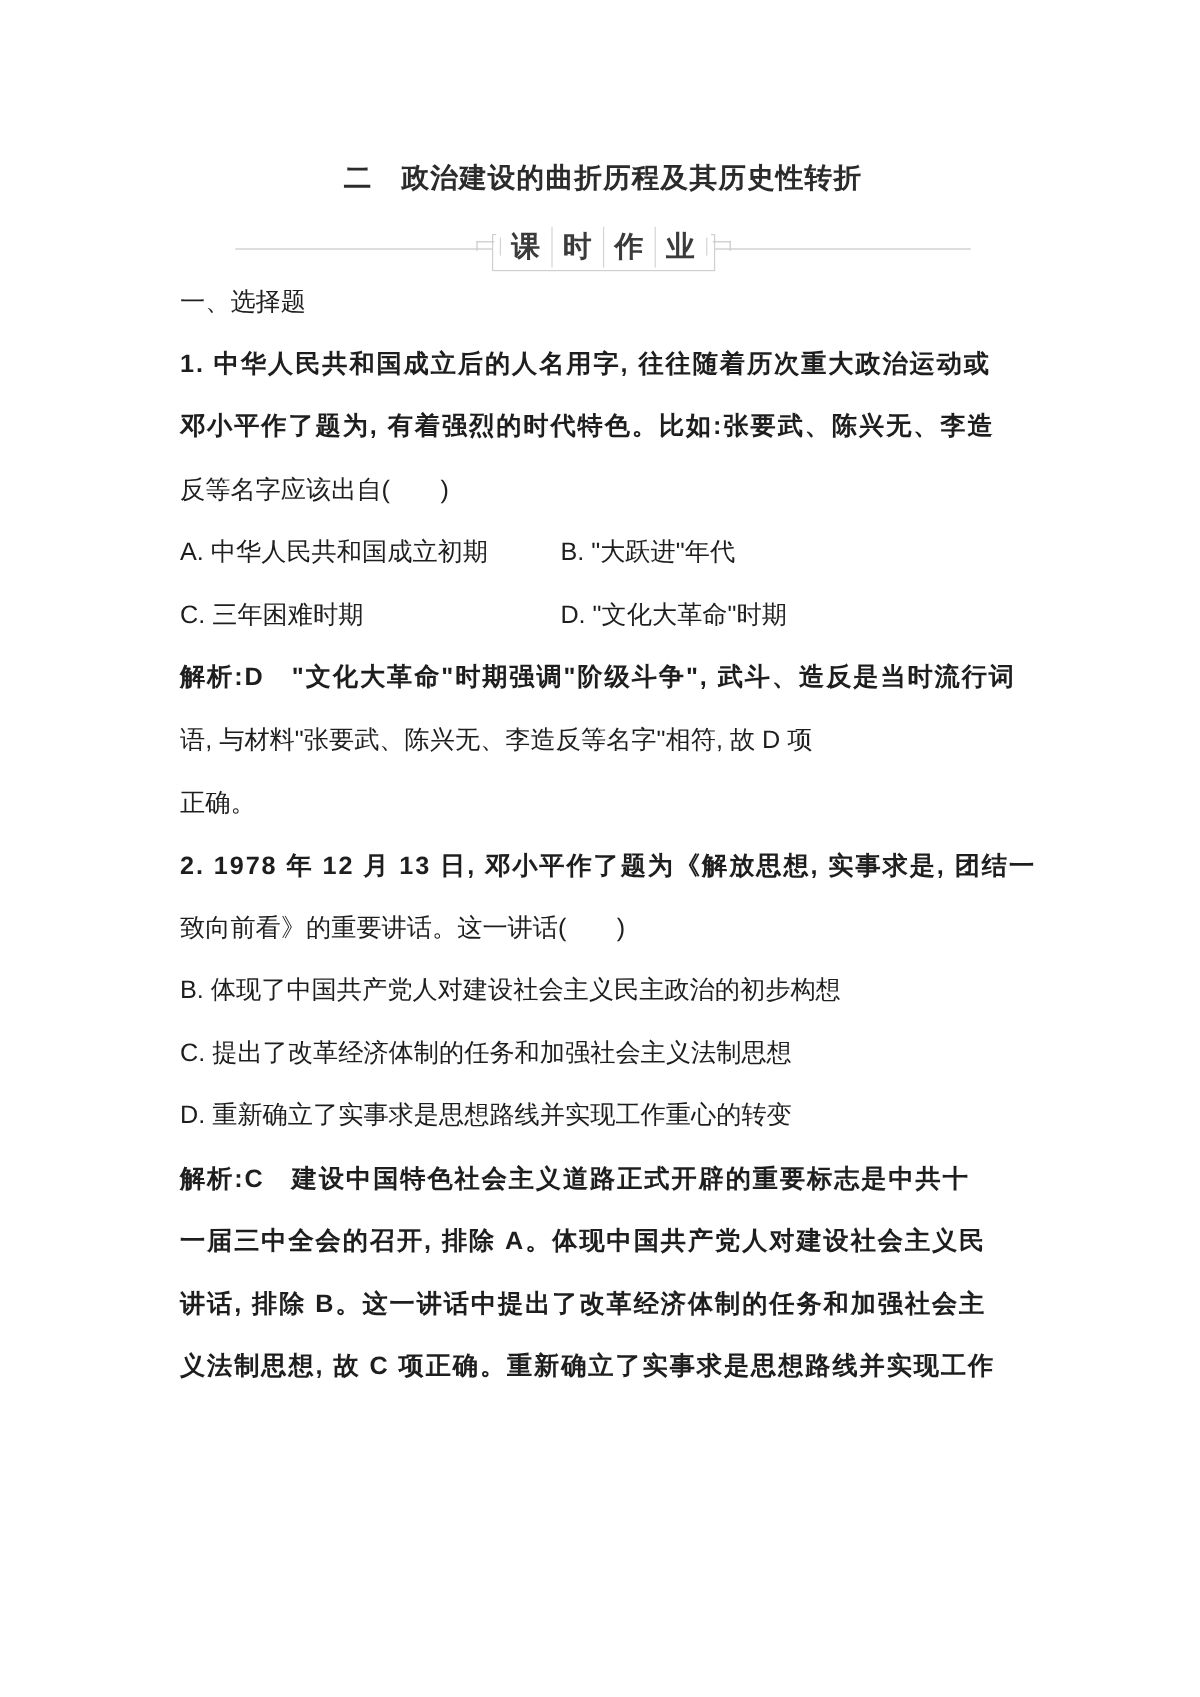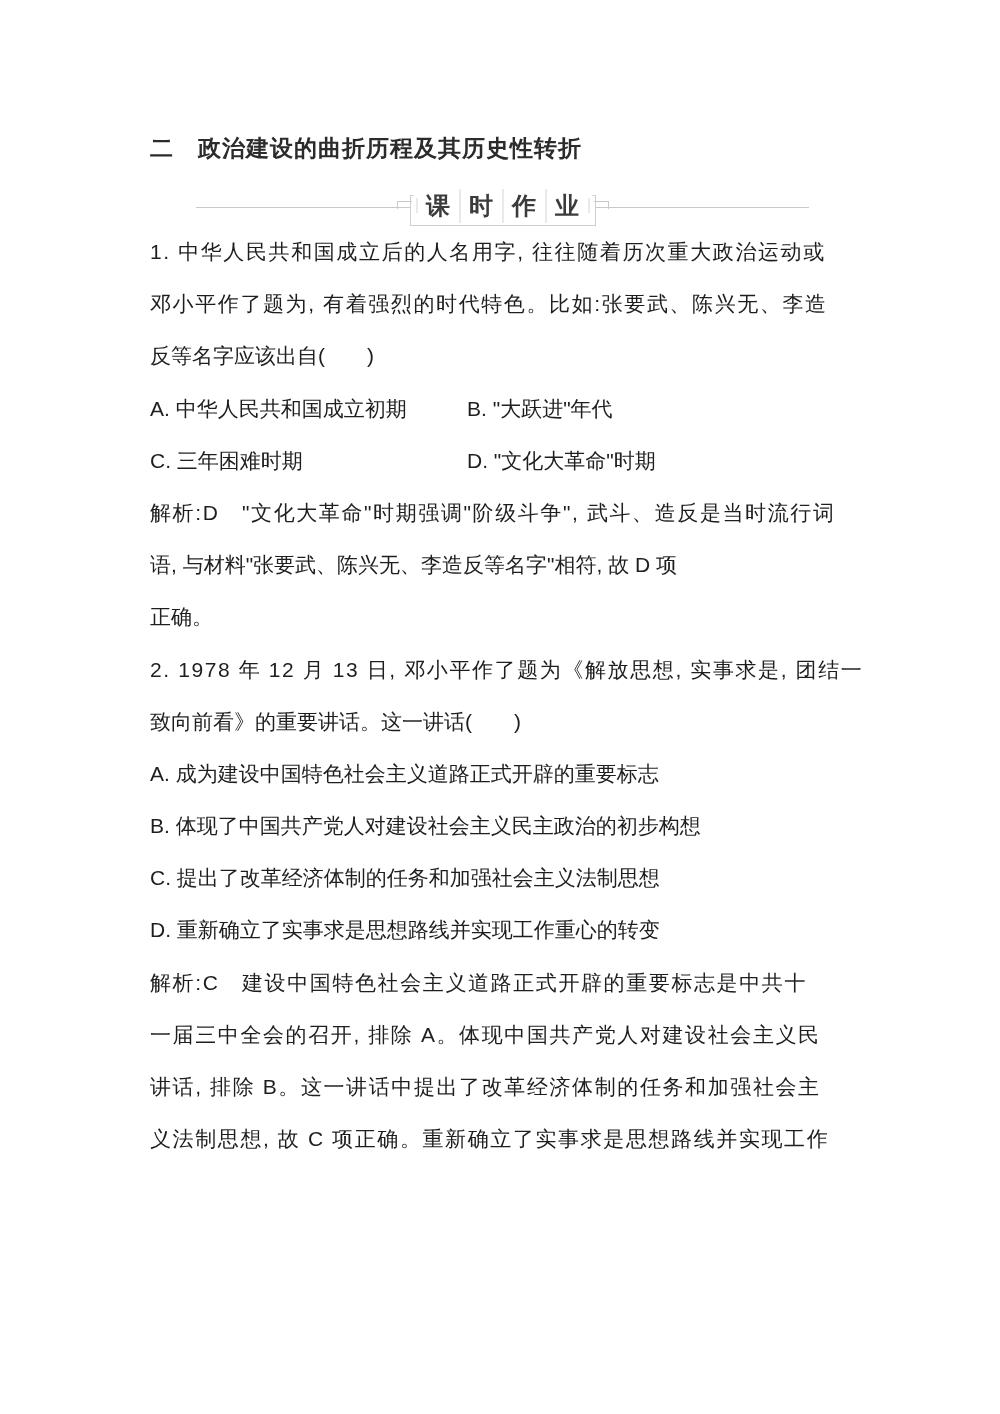--- a/index.html
+++ b/index.html
@@ -14,20 +14,21 @@
   }
   .content {
     position: absolute;
     left: 150px;
     top: 122px;
     width: 705px;
   }
   .doc-title {
     height: 52px;
     line-height: 52px;
+    text-align: center;
     font-size: 23px;
     font-weight: 600;
     letter-spacing: 1px;
     color: #2b2b2b;
     white-space: nowrap;
   }
   
   .banner { position: relative; height: 52px; }
   .banner-rule {
     position: absolute;
@@ -71,21 +72,21 @@
     line-height: 1.15;
   }
   .bchar + .bchar { border-left: 1px solid #d4d4d4; }
   
   .line {
     height: 52.2px;
     line-height: 52.2px;
     font-size: 21px;
     white-space: nowrap;
   }
-  .full { letter-spacing: 1.6px; }
+  .full { letter-spacing: 1.6px; font-weight: bold; }
   .opt-col { display: inline-block; width: 317px; }
 </style>
 </head>
 <body>
 
 <div class="page">
   <div class="content">
 
     <div class="doc-title">二　政治建设的曲折历程及其历史性转折</div>
 
@@ -96,40 +97,40 @@
           <span class="banner-tick"></span>
           <span class="bchar">课</span>
           <span class="bchar">时</span>
           <span class="bchar">作</span>
           <span class="bchar">业</span>
           <span class="banner-tick"></span>
         </div>
       </div>
     </div>
 
+    <div class="line">一、选择题</div>
 
     <div class="line full">1. 中华人民共和国成立后的人名用字, 往往随着历次重大政治运动或</div>
     <div class="line full">邓小平作了题为, 有着强烈的时代特色。比如:张要武、陈兴无、李造</div>
     <div class="line">反等名字应该出自(　　)</div>
 
     <div class="line">
       <span class="opt-col">A. 中华人民共和国成立初期</span><span>B. "大跃进"年代</span>
     </div>
     <div class="line">
       <span class="opt-col">C. 三年困难时期</span><span>D. "文化大革命"时期</span>
     </div>
 
     <div class="line full">解析:D　"文化大革命"时期强调"阶级斗争", 武斗、造反是当时流行词</div>
     <div class="line">语, 与材料"张要武、陈兴无、李造反等名字"相符, 故 D 项</div>
     <div class="line">正确。</div>
 
     <div class="line full">2. 1978 年 12 月 13 日, 邓小平作了题为《解放思想, 实事求是, 团结一</div>
     <div class="line">致向前看》的重要讲话。这一讲话(　　)</div>
 
-    <div class="line">A. 成为建设中国特色社会主义道路正式开辟的重要标志</div>
     <div class="line">B. 体现了中国共产党人对建设社会主义民主政治的初步构想</div>
     <div class="line">C. 提出了改革经济体制的任务和加强社会主义法制思想</div>
     <div class="line">D. 重新确立了实事求是思想路线并实现工作重心的转变</div>
 
     <div class="line full">解析:C　建设中国特色社会主义道路正式开辟的重要标志是中共十</div>
     <div class="line full">一届三中全会的召开, 排除 A。体现中国共产党人对建设社会主义民</div>
     <div class="line full">讲话, 排除 B。这一讲话中提出了改革经济体制的任务和加强社会主</div>
     <div class="line full">义法制思想, 故 C 项正确。重新确立了实事求是思想路线并实现工作</div>
 
   </div>

